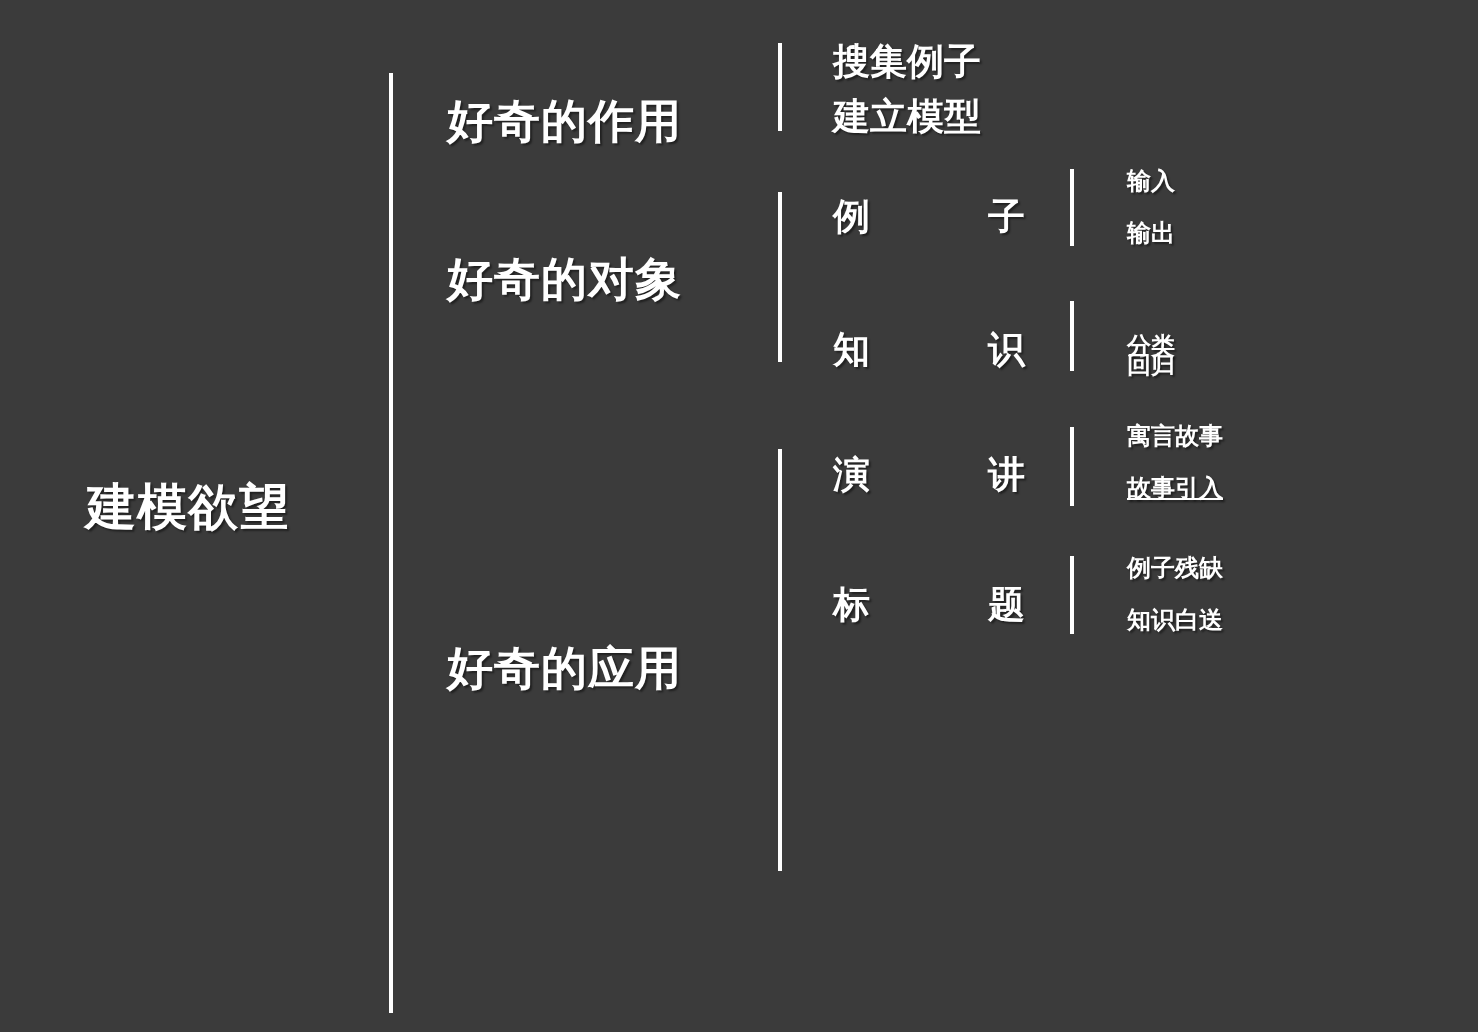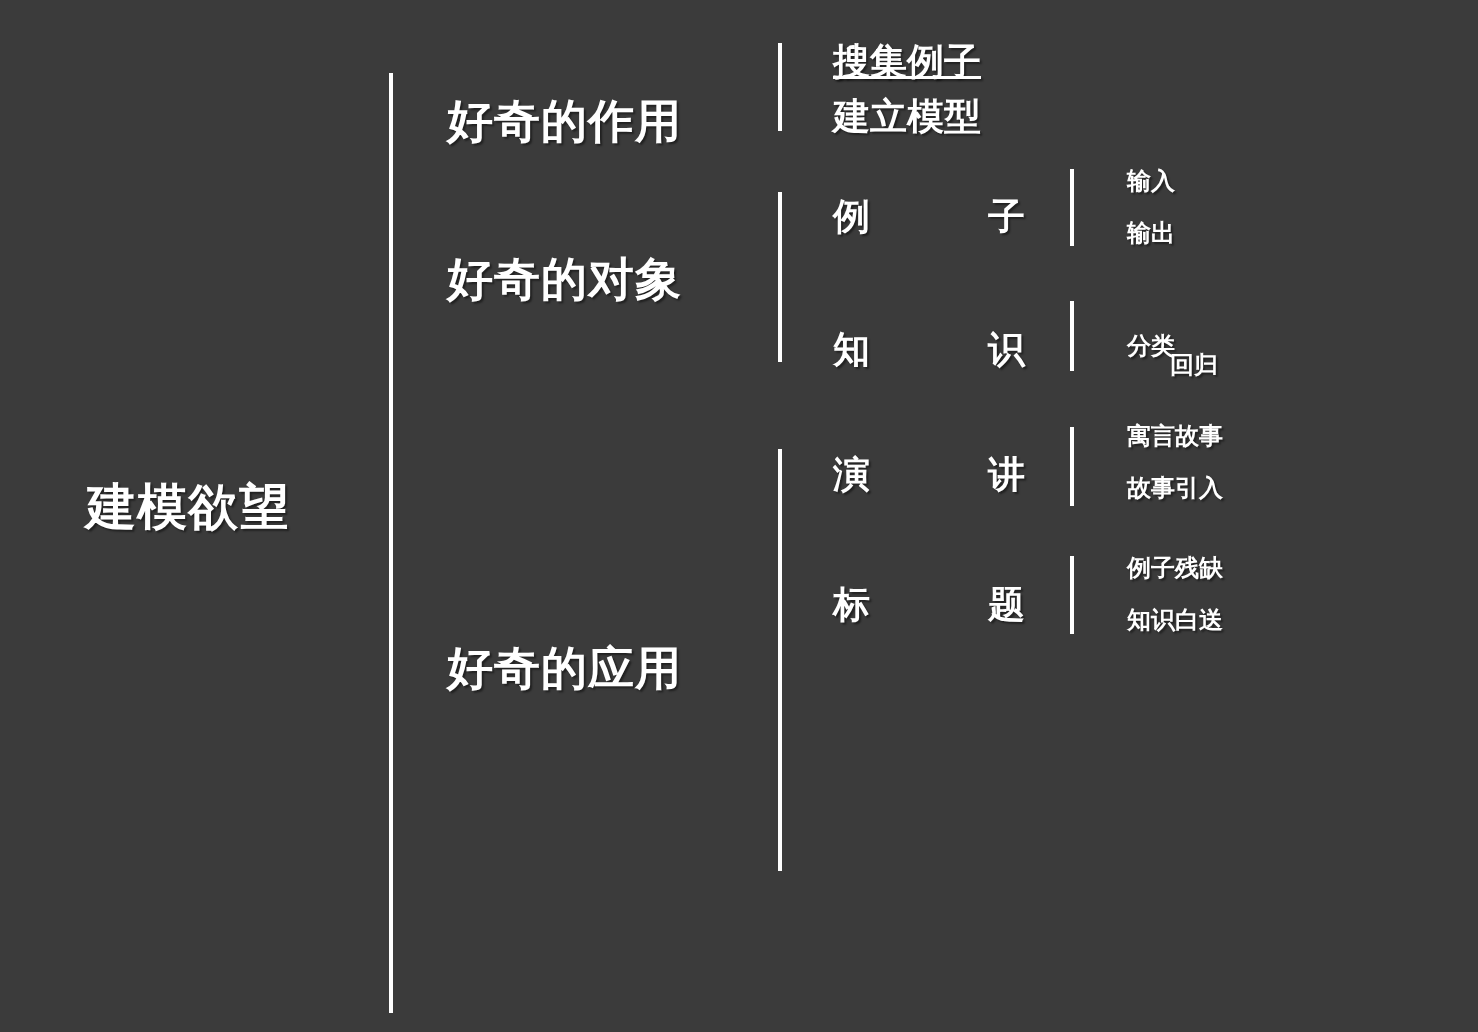--- a/index.html
+++ b/index.html
@@ -66,21 +66,21 @@
 <div id="canvas" style="background: rgb(59, 59, 59);">
 
   <div class="txt root-title" style="left:86px; top:478px;">建模欲望</div>
 
   <div class="line" style="left:389px; top:73px; height:940px;"></div>
 
   <div class="txt branch-title" style="left:447px; top:62px;margin-top:32px;">好奇的作用</div>
 
   <div class="line" style="left:778px; top:43px; height:88px;"></div>
 
-  <div class="txt leaf3" style="left:833px; top:40px;text-decoration:underline;">搜集例子</div>
+  <div class="txt leaf3" style="left:833px; top:40px;">搜集例子</div>
 
   <div class="txt branch-title" style="left:447px; top:252px;">好奇的对象</div>
 
   <div class="txt leaf3" style="left:833px; top:95px;">建立模型</div>
 
   <div class="line" style="left:778px; top:192px; height:170px;"></div>
 
   <div class="spaced-row" style="left:833px; top:192px;">
     <span>例</span>
     <span>子</span>
@@ -94,36 +94,36 @@
 
   <div class="spaced-row" style="left:833px; top:325px;">
     <span>知</span>
     <span>识</span>
   </div>
 
   <div class="line" style="left:1070px; top:301px; height:70px;"></div>
 
   <div class="txt leaf4" style="left:1127px; top:312px;margin-top:20px;">分类</div>
 
-  <div class="txt leaf4" style="left:1127px; top:351px;margin-left:43px;">回归</div>
+  <div class="txt leaf4" style="left:1127px; top:351px;">回归</div>
 
   <div class="txt branch-title" style="left:447px; top:641px;">好奇的应用</div>
 
   <div class="line" style="left:778px; top:449px; height:422px;"></div>
 
   <div class="spaced-row" style="left:833px; top:450px;">
     <span>演</span>
     <span>讲</span>
   </div>
 
   <div class="line" style="left:1070px; top:427px; height:79px;"></div>
 
   <div class="txt leaf4" style="left:1127px; top:422px;">寓言故事</div>
 
-  <div class="txt leaf4" style="left:1127px; top:474px;">故事引入</div>
+  <div class="txt leaf4" style="left:1127px; top:474px;text-decoration:underline;">故事引入</div>
 
   <div class="spaced-row" style="left:833px; top:580px;">
     <span>标</span>
     <span>题</span>
   </div>
 
   <div class="line" style="left:1070px; top:556px; height:78px;"></div>
 
   <div class="txt leaf4" style="left:1127px; top:554px;">例子残缺</div>
 

